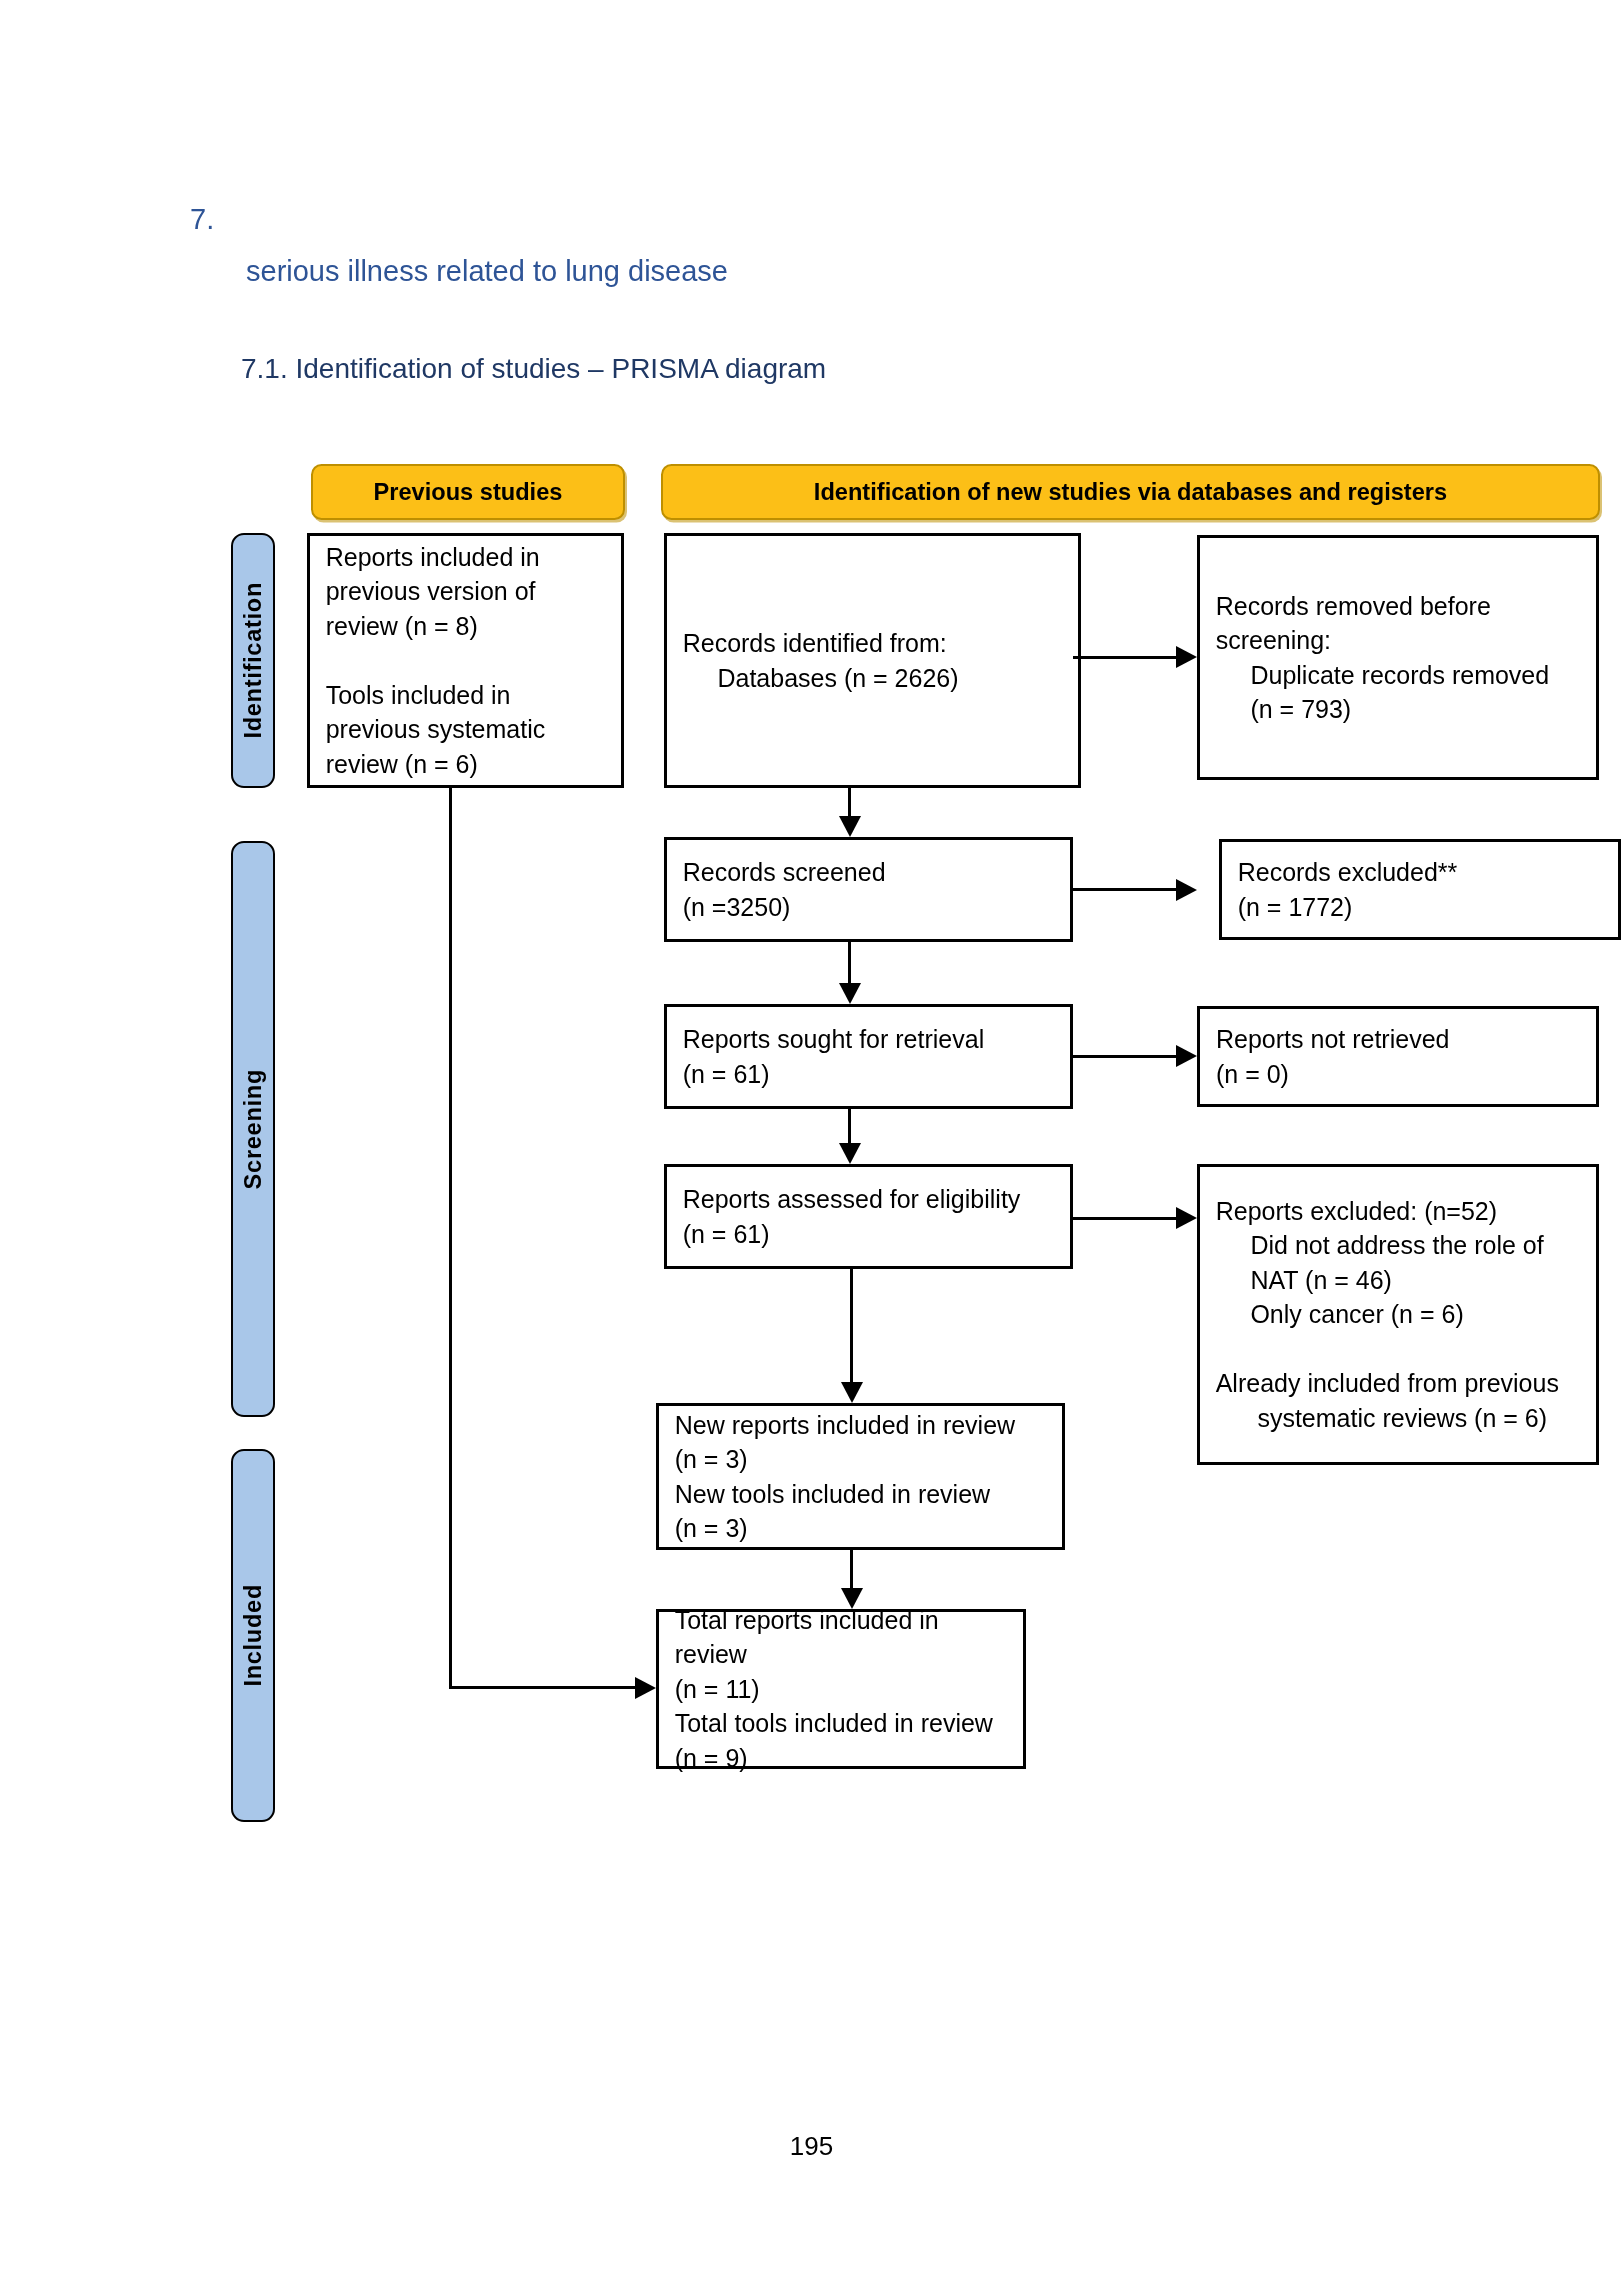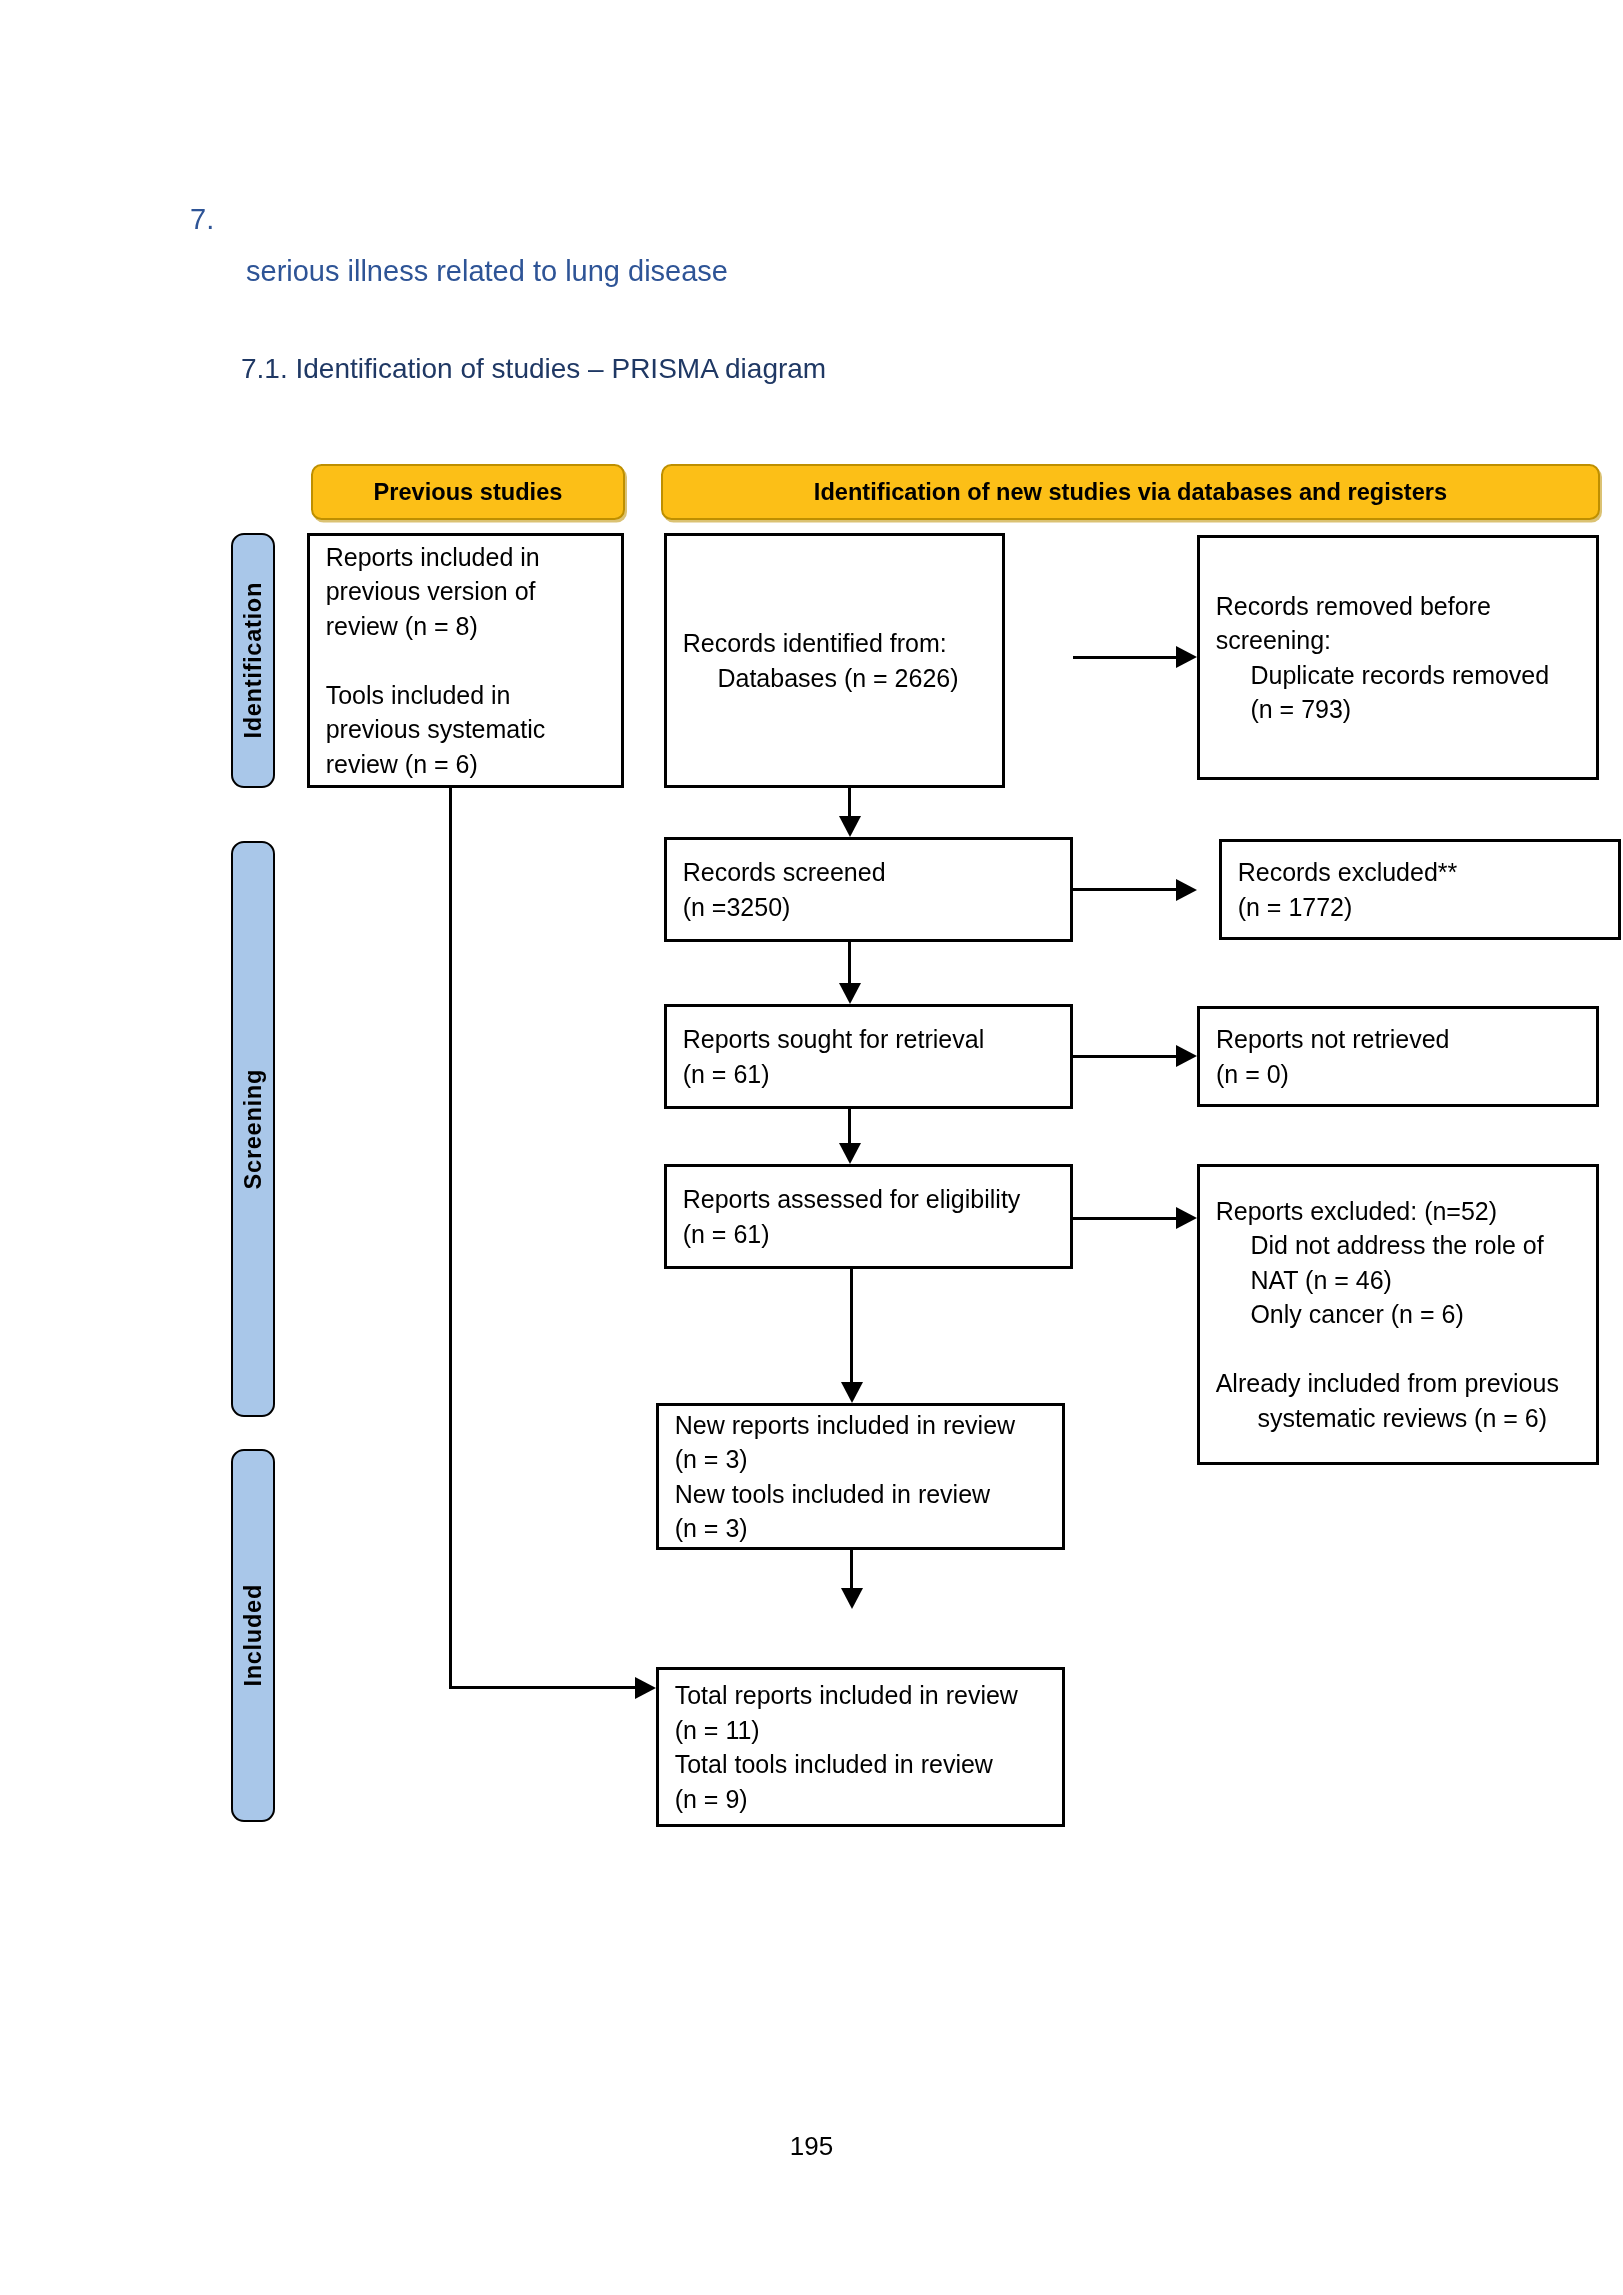--- a/index.html
+++ b/index.html
@@ -29,30 +29,30 @@
       font-weight:bold;font-size:23.6px;white-space:nowrap;letter-spacing:0.7px;}
   #pill-identification{top:533px;height:255px;}
   #pill-screening{top:841px;height:576px;}
   #pill-included{top:1449px;height:373px;}
   
   .box{position:absolute;background:#fff;border:3.3px solid #000;box-sizing:border-box;
       font-size:25px;line-height:1.38;display:flex;align-items:center;
       padding:7.9px 6.5px 7.9px 15.7px;}
   .box span{white-space:pre-wrap;}
   #box-prev-reports{left:307px;top:533px;width:317px;height:255px;}
-  #box-identified{left:664px;top:533px;width:341px;height:255px;}
+  #box-identified{left:664px;top:533px;width:417px;height:255px;}
   #box-removed{left:1197px;top:535px;width:402px;height:245px;}
   #box-screened{left:664px;top:837px;width:409px;height:105px;}
   #box-excluded{left:1197px;top:839px;width:402px;height:101px;margin-left:22px;}
   #box-sought{left:664px;top:1004px;width:409px;height:105px;}
   #box-notretrieved{left:1197px;top:1006px;width:402px;height:101px;padding-left:16px;}
   #box-assessed{left:664px;top:1164px;width:409px;height:105px;}
   #box-excluded-detail{left:1197px;top:1164px;width:402px;height:301px;}
   #box-new-included{left:656px;top:1403px;width:409px;height:147px;}
-  #box-total-included{left:656px;top:1667px;width:409px;height:160px;}
+  #box-total-included{left:656px;top:1609px;width:370px;height:160px;}
   
   .arrow-line{position:absolute;background:#000;}
   .arrow-head{position:absolute;width:0;height:0;}
   .arrow-head.right{border-top:11px solid transparent;border-bottom:11px solid transparent;border-left:21px solid #000;}
   .arrow-head.down{border-left:11px solid transparent;border-right:11px solid transparent;border-top:21px solid #000;}
   .page-number{position:absolute;left:0;top:2131px;width:100%;text-align:center;font-size:26px;}
 </style>
 </head>
 <body>
 

